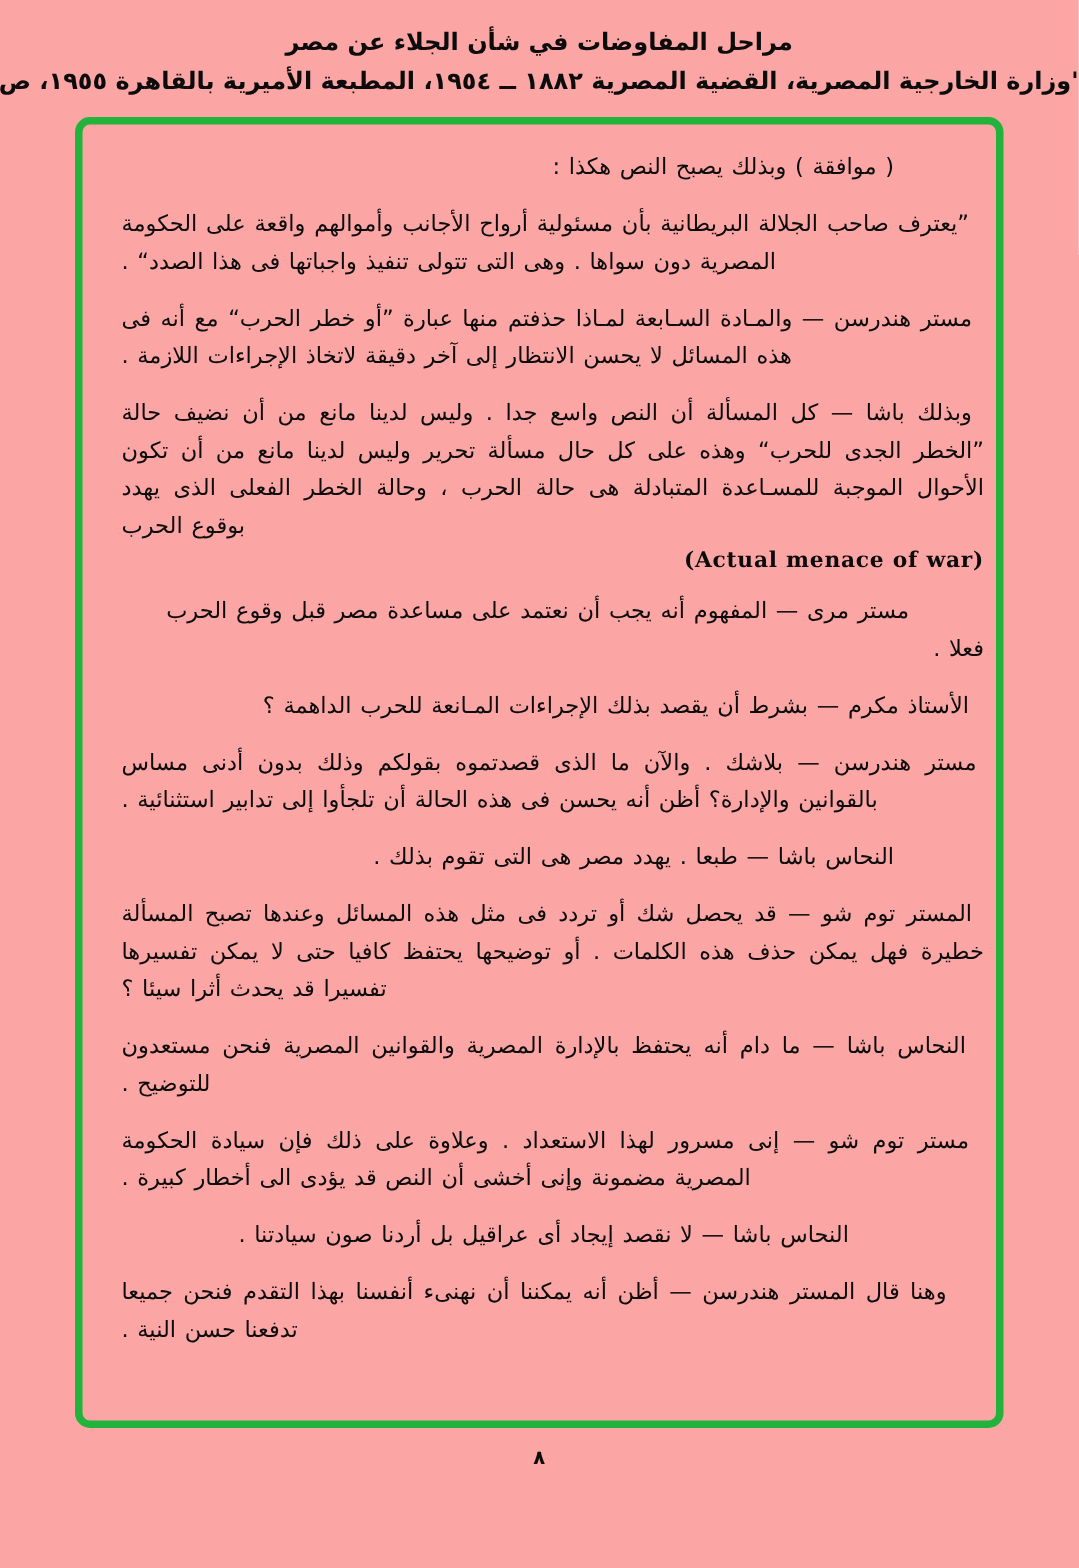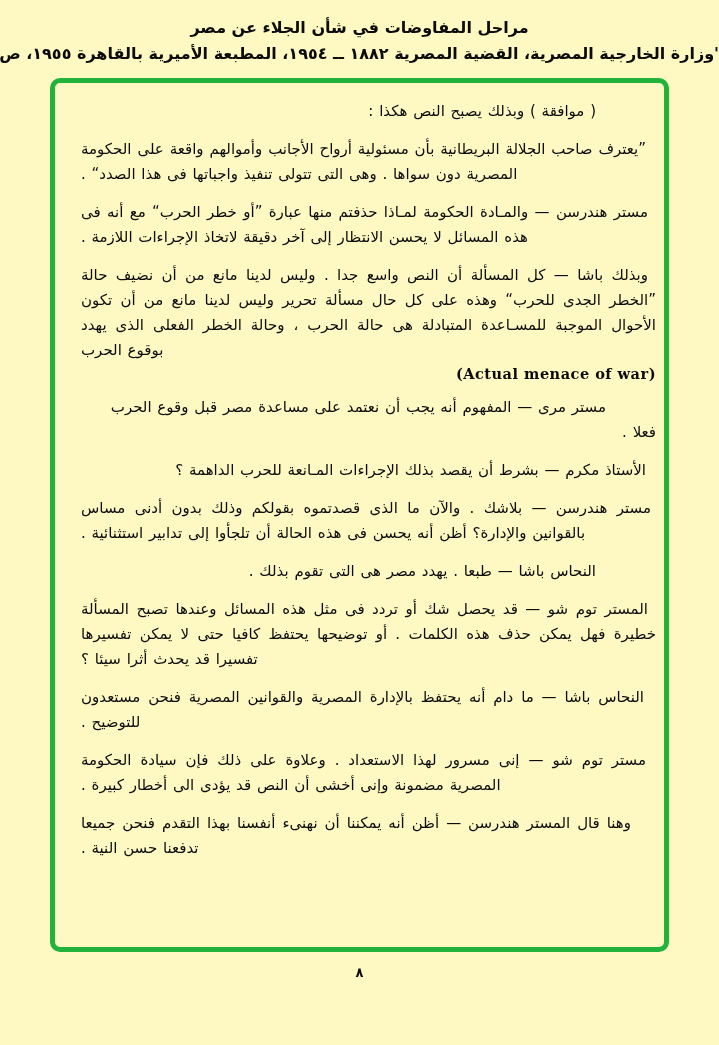--- a/index.html
+++ b/index.html
@@ -1,21 +1,21 @@
 <!DOCTYPE html>
 <html lang="ar"><head>
 <meta charset="utf-8">
 <style>
   html,body{margin:0;padding:0;}
   body{background:#e8e8e8;}
   .page{
     position:relative;
     width:719px;height:1045px;
     margin:0 auto;
-    background:#fef9c3;
+    background:#fca5a5;
     overflow:hidden;
     font-family:"DejaVu Sans",sans-serif;
     color:#0c0c0c;
   }
   .header{ text-align:center; direction:rtl; }
   .header-title{
     margin-top:18px;
     font-size:16px;font-weight:bold;
     letter-spacing:0;
   }
@@ -75,28 +75,29 @@
 <div class="page">
 
   <div class="header">
     <div class="header-title">مراحل المفاوضات في شأن الجلاء عن مصر</div>
     <div class="source-note">'وزارة الخارجية المصرية، القضية المصرية ١٨٨٢ ــ ١٩٥٤، المطبعة الأميرية بالقاهرة ١٩٥٥، ص ٣٥٩ ــ ٣٦٧'</div>
   </div>
 
   <div class="content-box" style="border-color: rgb(33, 179, 60);">
     <div class="para single" style="text-indent:60px">( موافقة ) وبذلك يصبح النص هكذا :</div>
     <div class="para" style="text-indent:10px">”يعترف صاحب الجلالة البريطانية بأن مسئولية أرواح الأجانب وأموالهم واقعة على الحكومة المصرية دون سواها . وهى التى تتولى تنفيذ واجباتها فى هذا الصدد“ .</div>
-    <div class="para" style="text-indent:8px">مستر هندرسن — والمـادة الحكومة لمـاذا حذفتم منها عبارة ”أو خطر الحرب“ مع أنه فى هذه المسائل لا يحسن الانتظار إلى آخر دقيقة لاتخاذ الإجراءات اللازمة .</div>
+    <div class="para" style="text-indent:8px">مستر هندرسن — والمـادة السـابعة لمـاذا حذفتم منها عبارة ”أو خطر الحرب“ مع أنه فى هذه المسائل لا يحسن الانتظار إلى آخر دقيقة لاتخاذ الإجراءات اللازمة .</div>
     <div class="para" style="text-indent:8px;margin-bottom:2px">وبذلك باشا — كل المسألة أن النص واسع جدا . وليس لدينا مانع من أن نضيف حالة ”الخطر الجدى للحرب“ وهذه على كل حال مسألة تحرير وليس لدينا مانع من أن تكون الأحوال الموجبة للمسـاعدة المتبادلة هى حالة الحرب ، وحالة الخطر الفعلى الذى يهدد بوقوع الحرب</div>
     <div class="english-line">(Actual menace of war)</div>
     <div class="para single" style="text-indent:50px">مستر مرى — المفهوم أنه يجب أن نعتمد على مساعدة مصر قبل وقوع الحرب فعلا .</div>
     <div class="para single" style="text-indent:10px">الأستاذ مكرم — بشرط أن يقصد بذلك الإجراءات المـانعة للحرب الداهمة ؟</div>
     <div class="para" style="text-indent:5px">مستر هندرسن — بلاشك . والآن ما الذى قصدتموه بقولكم وذلك بدون أدنى مساس بالقوانين والإدارة؟ أظن أنه يحسن فى هذه الحالة أن تلجأوا إلى تدابير استثنائية .</div>
     <div class="para single" style="text-indent:60px">النحاس باشا — طبعا . يهدد مصر هى التى تقوم بذلك .</div>
     <div class="para" style="text-indent:8px">المستر توم شو — قد يحصل شك أو تردد فى مثل هذه المسائل وعندها تصبح المسألة خطيرة فهل يمكن حذف هذه الكلمات . أو توضيحها يحتفظ كافيا حتى لا يمكن تفسيرها تفسيرا قد يحدث أثرا سيئا ؟</div>
     <div class="para" style="text-indent:12px">النحاس باشا — ما دام أنه يحتفظ بالإدارة المصرية والقوانين المصرية فنحن مستعدون للتوضيح .</div>
     <div class="para" style="text-indent:10px">مستر توم شو — إنى مسرور لهذا الاستعداد . وعلاوة على ذلك فإن سيادة الحكومة المصرية مضمونة وإنى أخشى أن النص قد يؤدى الى أخطار كبيرة .</div>
+    <div class="para single" style="text-indent:90px">النحاس باشا — لا نقصد إيجاد أى عراقيل بل أردنا صون سيادتنا .</div>
     <div class="para last" style="text-indent:25px">وهنا قال المستر هندرسن — أظن أنه يمكننا أن نهنىء أنفسنا بهذا التقدم فنحن جميعا تدفعنا حسن النية .</div>
   </div>
 
   <div class="page-number">٨</div>
 
 </div>
 
 </body></html>

